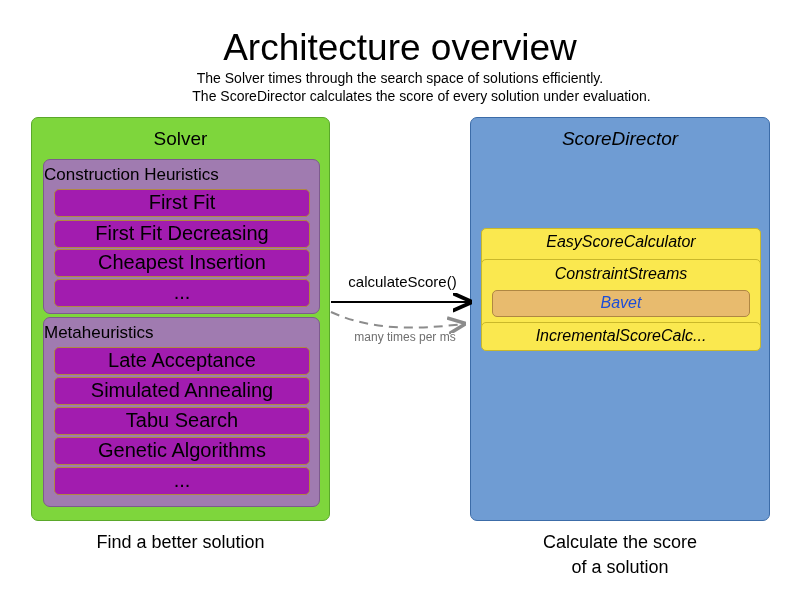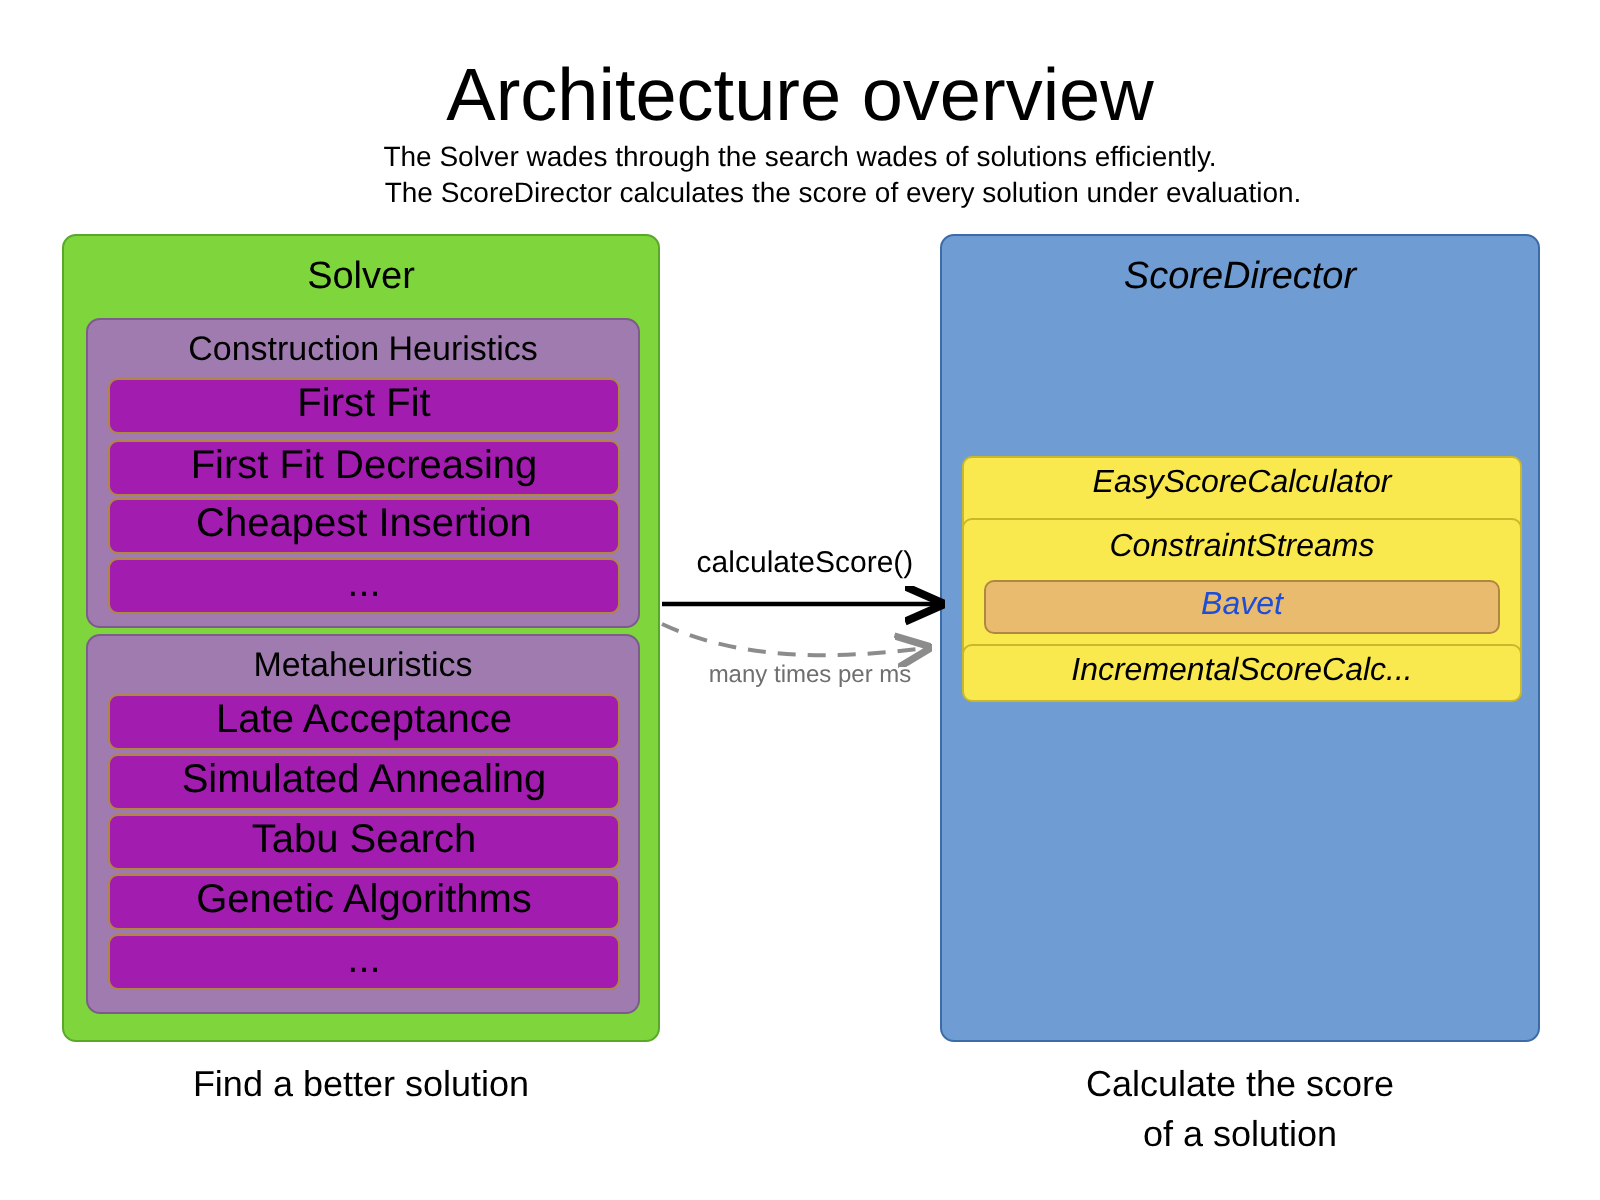--- a/index.html
+++ b/index.html
@@ -53,21 +53,21 @@
     position: absolute;
     left: 11px; width: 277px;
     background: #a07bb0;
     border: 1.5px solid #7d5b8d;
     border-radius: 7px;
   }
   #group-construction { top: 41px; height: 155px; }
   #group-metaheuristics { top: 199px; height: 190px; }
   .group-title {
     position: absolute; left: 0; width: 100%; top: 4px;
-    text-align: center; font-size: 17px; line-height: 22px; color: #000;
+    font-size: 17px; line-height: 22px; color: #000;
   }
 
   
   .item-box {
     position: absolute;
     left: 10px; width: 256px; height: 28px;
     background: #a21caf;
     border: 1.5px solid #b08742;
     border-radius: 5px;
     text-align: center;
@@ -125,21 +125,21 @@
   }
   #caption-solver { left: 31px; top: 530px; width: 299px; }
   #caption-score-director { left: 470px; top: 530px; width: 300px; }
 </style>
 </head>
 <body>
 
 <div id="root">
 
   <div id="page-title">Architecture overview</div>
-  <div class="subtitle" id="subtitle-1">The Solver wades through the search wades of solutions efficiently.</div>
+  <div class="subtitle" id="subtitle-1">The Solver times through the search space of solutions efficiently.</div>
   <div class="subtitle" id="subtitle-2">The ScoreDirector calculates the score of every solution under evaluation.</div>
 
   <div class="panel" id="solver-panel">
     <div class="panel-title">Solver</div>
 
     <div class="group" id="group-construction">
       <div class="group-title">Construction Heuristics</div>
       <div class="item-box" style="top:29px">First Fit</div>
       <div class="item-box" style="top:60px">First Fit Decreasing</div>
       <div class="item-box" style="top:89px">Cheapest Insertion</div>

